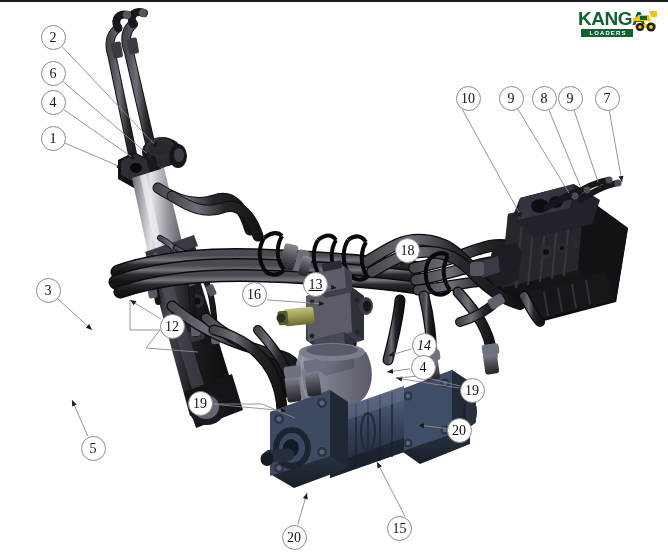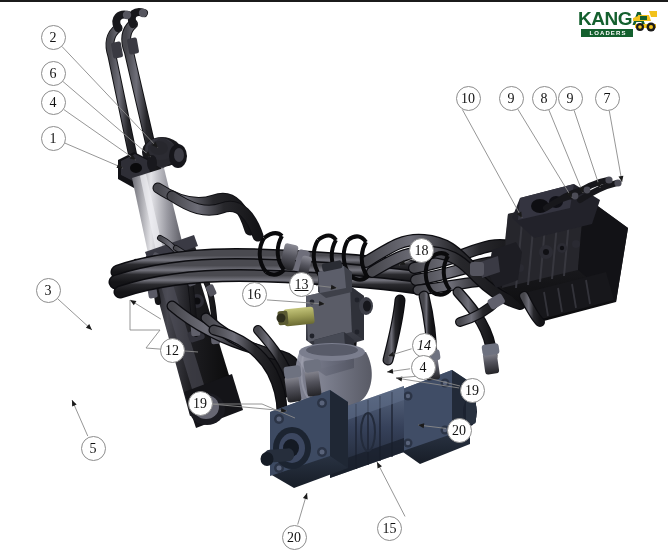--- a/index.html
+++ b/index.html
@@ -453,36 +453,36 @@
       <polyline points="213,404 262,404 295,418" fill="none" stroke="#8a8a8a" stroke-width="0.9"></polyline>
     </svg>
 
   <div id="calloutLayer">
       <div class="cal" style="left: 40.5px; top: 24.5px;"><span>2</span></div>
       <div class="cal" style="left: 40.5px; top: 60.5px;"><span>6</span></div>
       <div class="cal" style="left: 40.5px; top: 89.5px;"><span>4</span></div>
       <div class="cal" style="left: 40.5px; top: 125.5px;"><span>1</span></div>
       <div class="cal" style="left: 35.5px; top: 277.5px;"><span>3</span></div>
       <div class="cal" style="left: 80.5px; top: 435.5px;"><span>5</span></div>
-      <div class="cal" style="left: 159.5px; top: 313.5px; margin-top: 24px;"><span>12</span></div>
+      <div class="cal" style="left: 159.5px; top: 313.5px;"><span>12</span></div>
       <div class="cal" style="left: 443.5px; top: 85.5px; margin-left: 12px;"><span>10</span></div>
       <div class="cal" style="left: 498.5px; top: 85.5px;"><span>9</span></div>
       <div class="cal" style="left: 531.5px; top: 85.5px;"><span>8</span></div>
       <div class="cal" style="left: 557.5px; top: 85.5px;"><span>9</span></div>
       <div class="cal" style="left: 594.5px; top: 85.5px;"><span>7</span></div>
-      <div class="cal" style="left: 409px; top: 237.5px;"><span>18</span></div>
-      <div class="cal" style="left: 289px; top: 271.5px; text-decoration: underline;"><span>13</span></div>
+      <div class="cal" style="left: 395px; top: 237.5px;"><span>18</span></div>
+      <div class="cal" style="left: 303px; top: 271.5px; text-decoration: underline;"><span>13</span></div>
       <div class="cal" style="left: 241.5px; top: 282px;"><span>16</span></div>
       <div class="cal" style="left: 411.5px; top: 332.5px; font-style: italic;"><span>14</span></div>
       <div class="cal" style="left: 410.5px; top: 354.5px;"><span>4</span></div>
       <div class="cal" style="left: 459.5px; top: 377.5px;"><span>19</span></div>
       <div class="cal" style="left: 187.5px; top: 390.5px;"><span>19</span></div>
       <div class="cal" style="left: 446.5px; top: 417.5px;"><span>20</span></div>
       <div class="cal" style="left: 281.5px; top: 524.5px;"><span>20</span></div>
-      <div class="cal" style="left: 377px; top: 515.5px;"><span>15</span></div>
+      <div class="cal" style="left: 387px; top: 515.5px;"><span>15</span></div>
     </div>
 
   <div id="logo">
     <div id="logoWord">KANGA</div>
     <div id="logoBar"></div>
     <div id="logoSub">LOADERS</div>
     <svg class="loaderSvg" width="28" height="24" viewBox="0 0 28 24" xmlns="http://www.w3.org/2000/svg">
       <path d="M3,16 L24,16 L24,20 L3,20 Z" fill="#f2c21c"></path>
       <path d="M6,7 L17,7 L19,13 L6,13 Z" fill="#f2c21c"></path>
       <path d="M17,3 L25,3 L25,9 L19,9 Z" fill="#f2c21c"></path>

